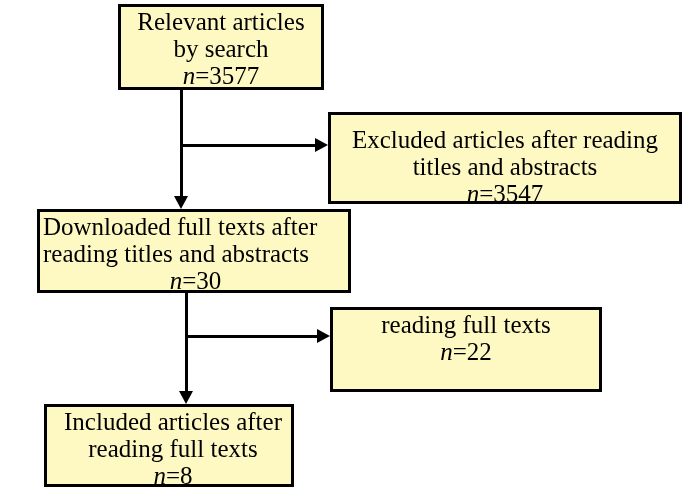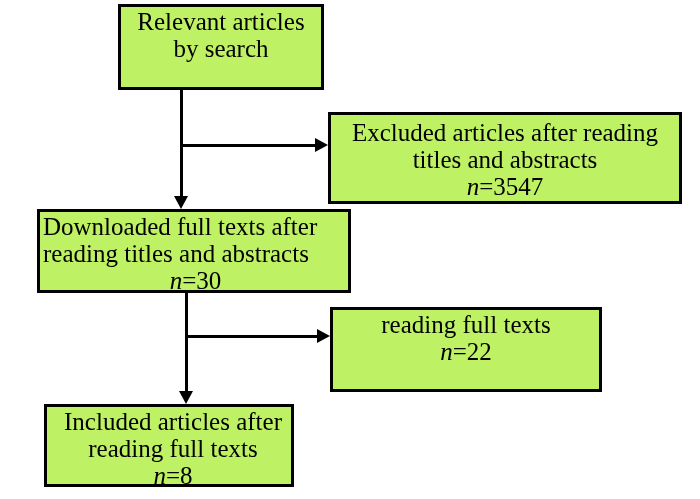--- a/index.html
+++ b/index.html
@@ -13,32 +13,32 @@
     height: 499px;
     background: #ffffff;
     font-family: "Liberation Serif", serif;
     color: #000000;
     overflow: hidden;
   }
   .box {
     position: absolute;
     box-sizing: border-box;
     border: 3px solid #000000;
-    background: #bef264;
+    background: #fef9c3;
     font-size: 25px;
     line-height: 27px;
     text-align: center;
     padding-top: 1px;
   }
   .box .nline i {
     font-style: italic;
     font-family: "Liberation Serif", serif;
   }
   .box-a { left: 118px; top: 4px;   width: 206px; height: 86px; }
-  .box-b { left: 328px; top: 112px; width: 354px; height: 92px; padding-top: 4px; }
+  .box-b { left: 328px; top: 112px; width: 354px; height: 92px; padding-top: 11px; }
   .box-c { left: 8px;   top: 209px; width: 314px; height: 84px; text-align: left; padding-left: 3px; margin-left: 29px; }
   .box-c .nline { text-align: center; }
   .box-d { left: 330px; top: 307px; width: 272px; height: 85px; }
   .box-e { left: 44px;  top: 404px; width: 250px; height: 83px; padding-left: 8px; }
 
   .vline, .hline {
     position: absolute;
     background: #000000;
   }
   .vline { width: 3px; }
@@ -78,20 +78,21 @@
   <div class="hline h1"></div>
   <div class="arrow arrow-right a2"></div>
   <div class="vline v2"></div>
   <div class="arrow arrow-down a3"></div>
   <div class="hline h2"></div>
   <div class="arrow arrow-right a4"></div>
 
   <div class="box box-a">
     <div>Relevant articles</div>
     <div>by search</div>
+    <div class="nline"><i>n</i><span>=3577</span></div>
   </div>
 
   <div class="box box-b">
     <div>Excluded articles after reading</div>
     <div>titles and abstracts</div>
     <div class="nline"><i>n</i><span>=3547</span></div>
   </div>
 
   <div class="box box-c">
     <div>Downloaded full texts after</div>

